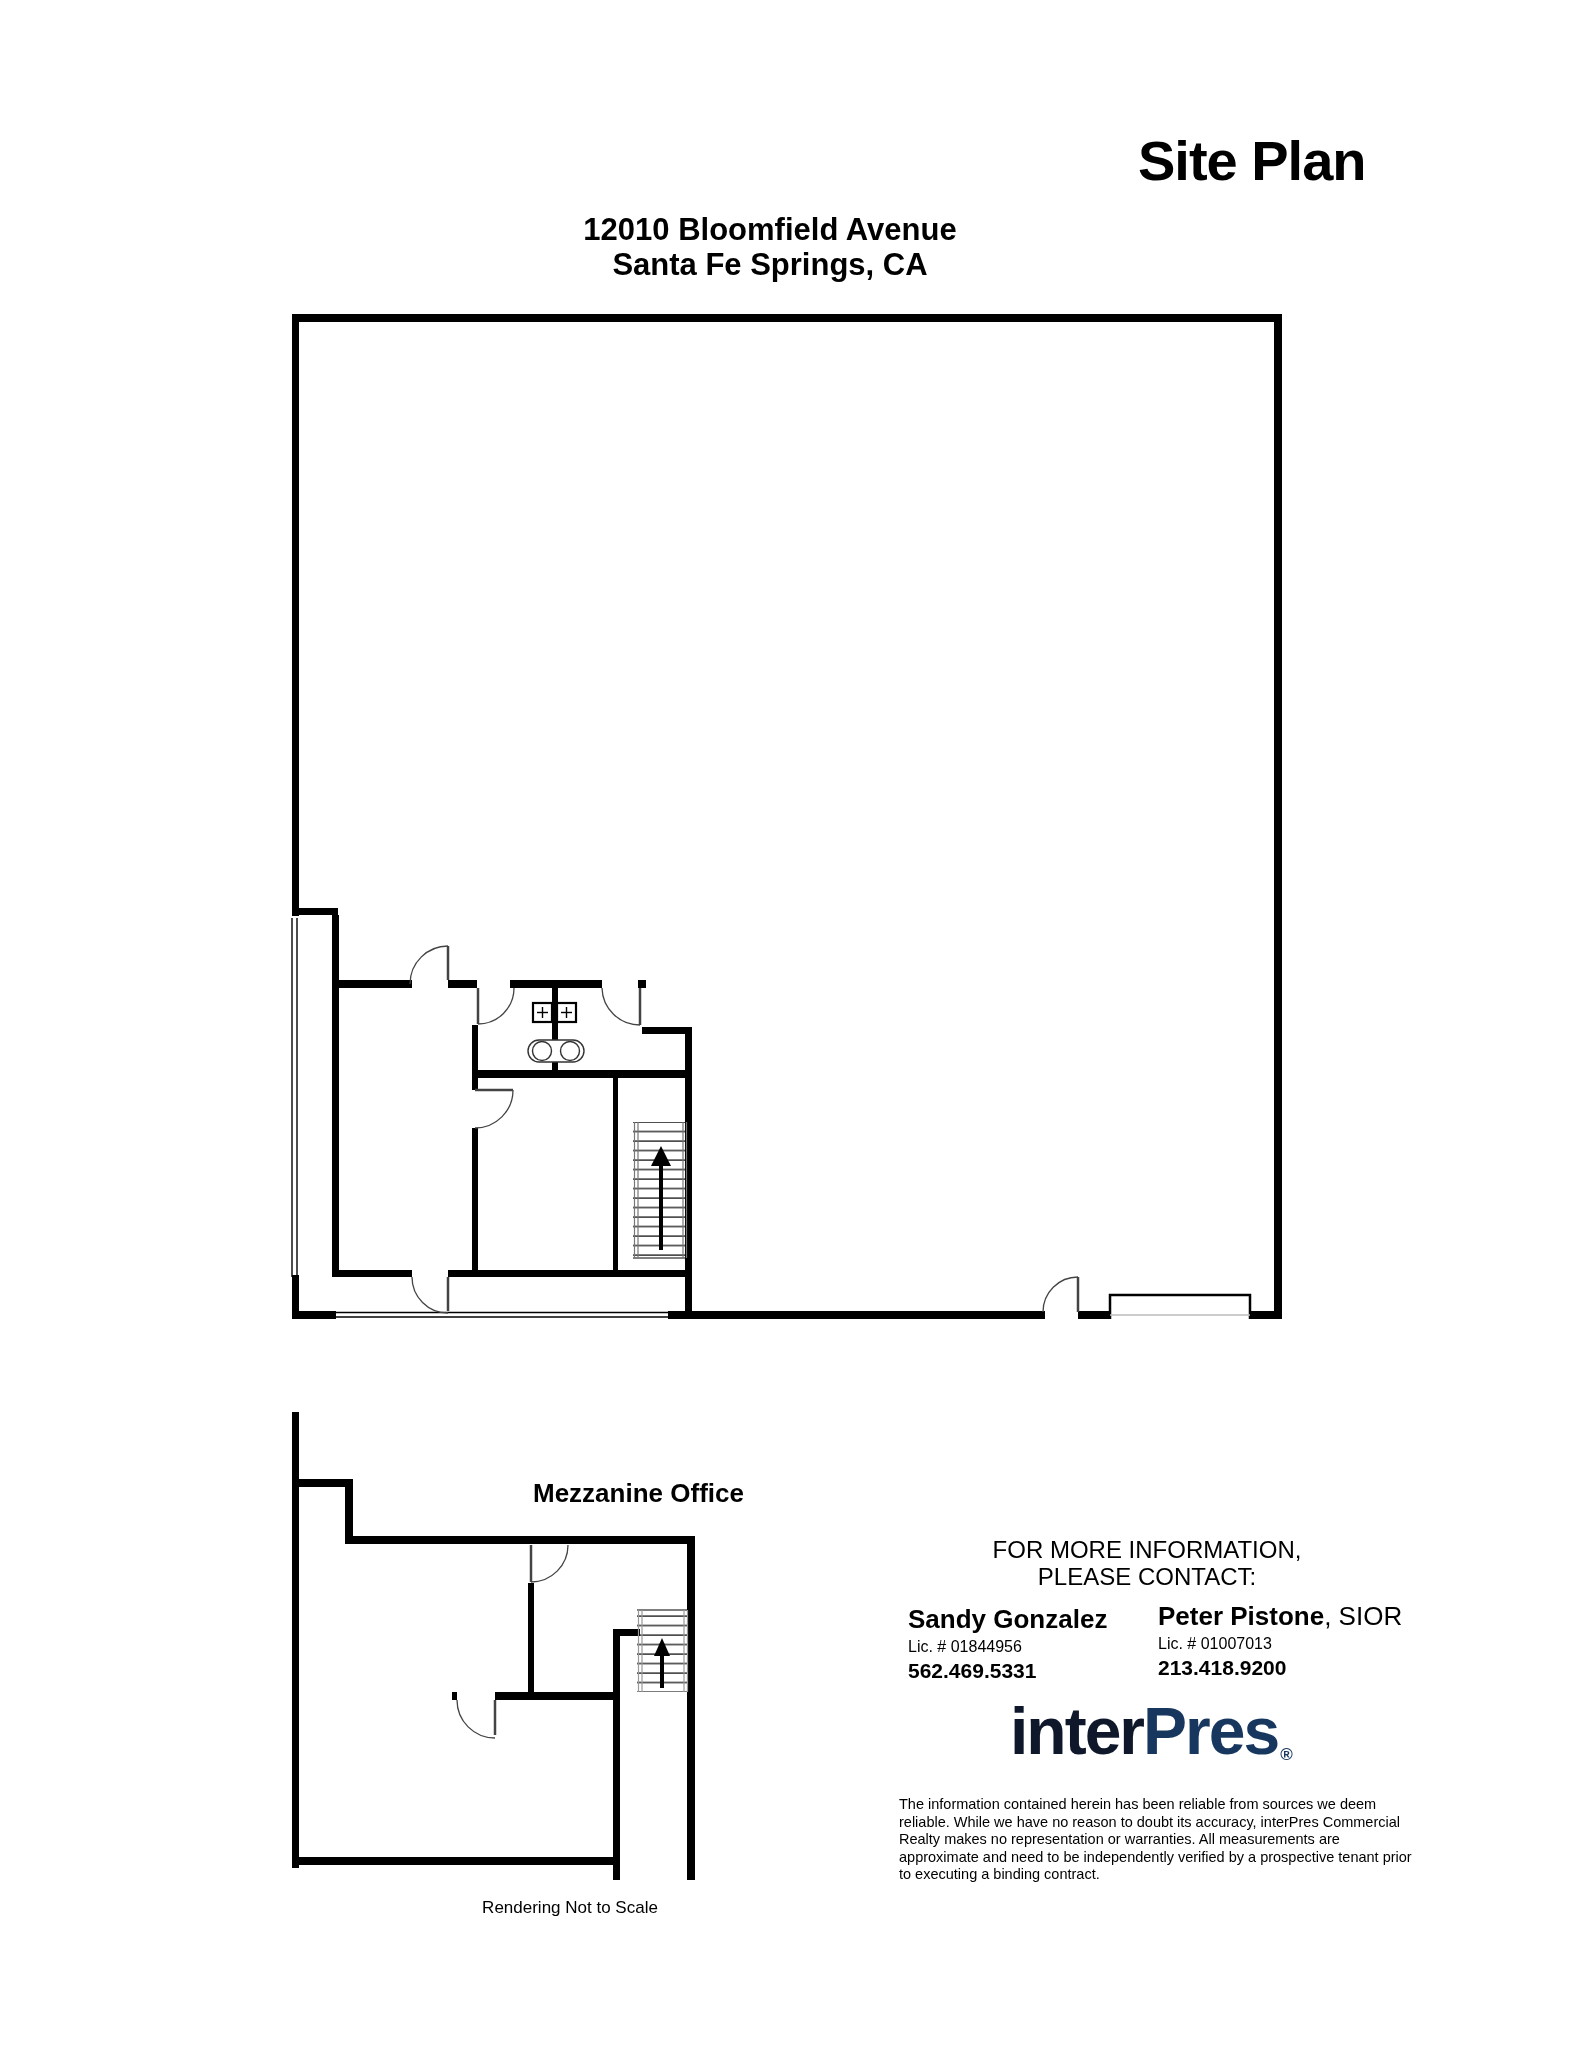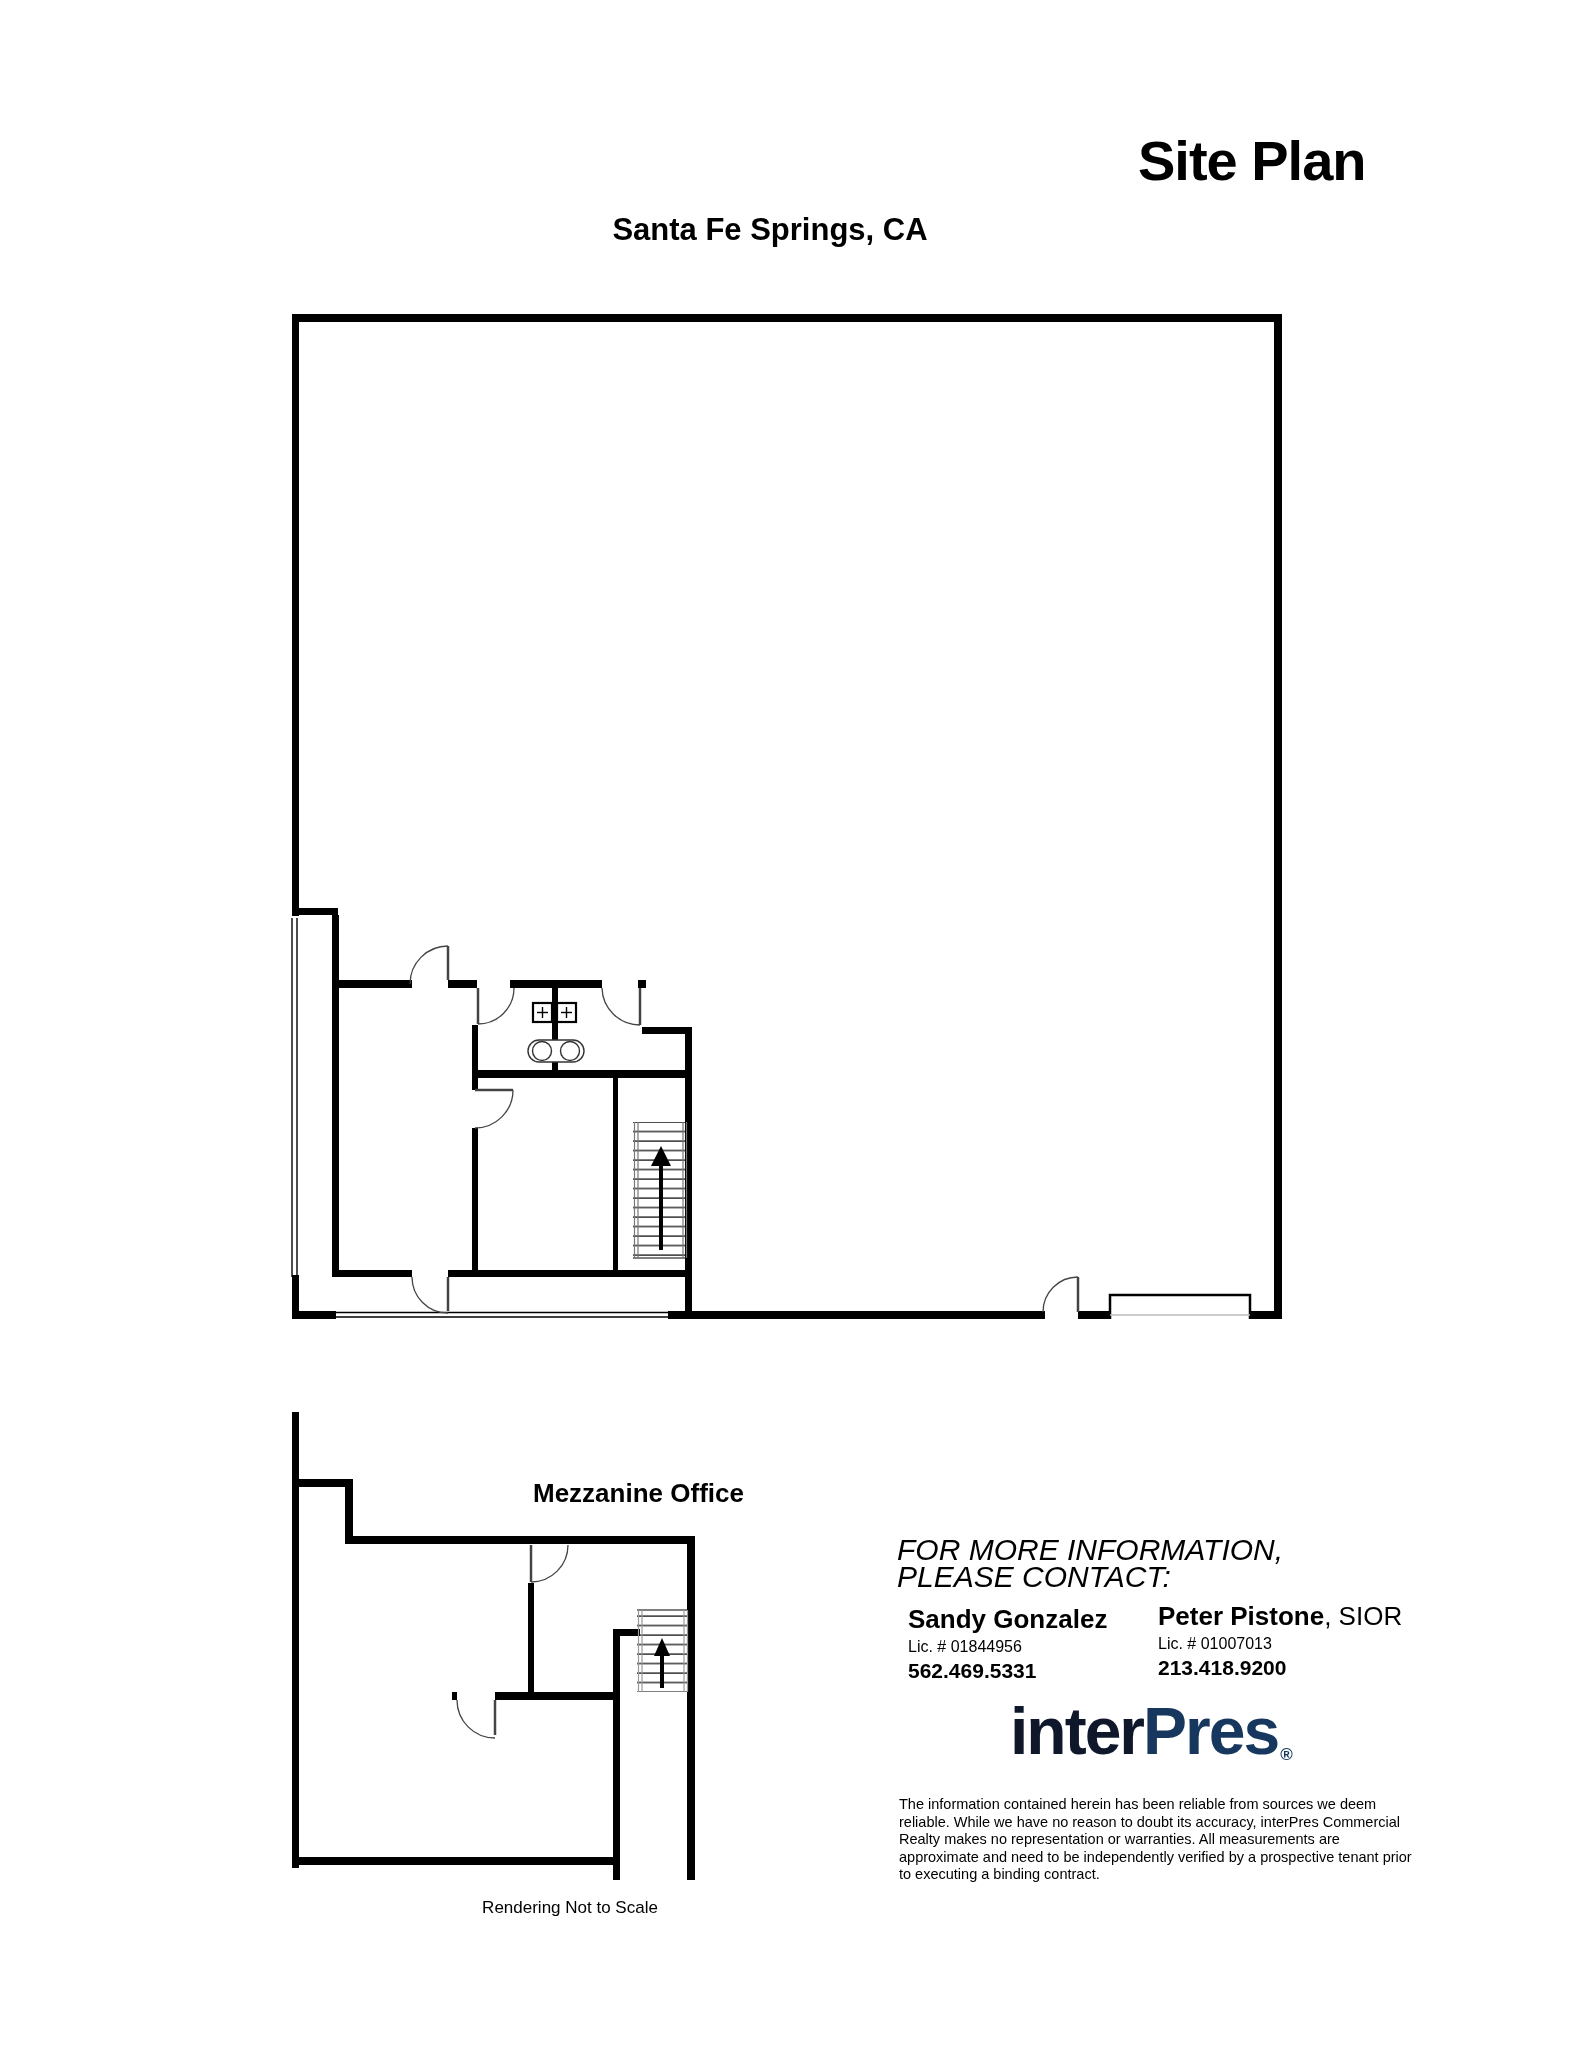--- a/index.html
+++ b/index.html
@@ -3,39 +3,40 @@
 <meta charset="utf-8">
 <style>
   html,body{margin:0;padding:0;background:#fff;}
   body{width:1583px;height:2048px;position:relative;font-family:"Liberation Sans",sans-serif;color:#000;overflow:hidden;}
   .abs{position:absolute;}
   .title{left:1138px;top:128px;font-size:56px;font-weight:bold;letter-spacing:-1px;}
   .address{left:450px;top:212px;width:640px;text-align:center;font-size:31px;font-weight:bold;line-height:35px;}
   svg{position:absolute;overflow:visible;}
   .mezz-label{left:533px;top:1478px;font-size:26px;font-weight:bold;}
   .render-note{left:440px;top:1898px;width:260px;text-align:center;font-size:17px;}
-  .contact-head{left:897px;top:1536px;width:500px;text-align:left;font-style:italic;font-size:30px;line-height:27px;}
+  .contact-head{left:897px;top:1536px;width:500px;text-align:center;font-size:24px;line-height:27px;}
   .agent{line-height:1;}
   .agent .name{font-size:26px;font-weight:bold;text-align:right;}
   .agent .name .suffix{font-weight:normal;margin-top:32px;}
   .agent .lic{font-size:16px;margin-top:7px;}
   .agent .phone{font-size:21px;font-weight:bold;margin-top:5px;}
   .agent-sandy{left:908px;top:1606px;}
   .agent-peter{left:1158px;top:1603px;}
   .logo{left:1010px;top:1698px;font-size:66px;font-weight:bold;letter-spacing:-2px;line-height:1;}
   .logo .p1{color:#0f172a;}
   .logo .p2{color:#17375e;}
   .logo .reg{font-size:17px;color:#17375e;letter-spacing:0;position:relative;top:6px;left:2px;}
   .disclaimer{left:899px;top:1796px;font-size:14.5px;line-height:17.6px;}
 </style>
 </head>
 <body>
 
 <div class="abs title">Site Plan</div>
 <div class="abs address">
+  <div>12010 Bloomfield Avenue</div>
   <div>Santa Fe Springs, CA</div>
 </div>
 
 <svg class="abs" style="left:280px;top:300px;" width="1030" height="1040" viewBox="280 300 1030 1040">
   <defs>
     <pattern id="treads" width="55" height="9.5" patternUnits="userSpaceOnUse">
       <line x1="0" y1="1" x2="55" y2="1" stroke="#000" stroke-width="1.2"></line>
     </pattern>
   </defs>
 

